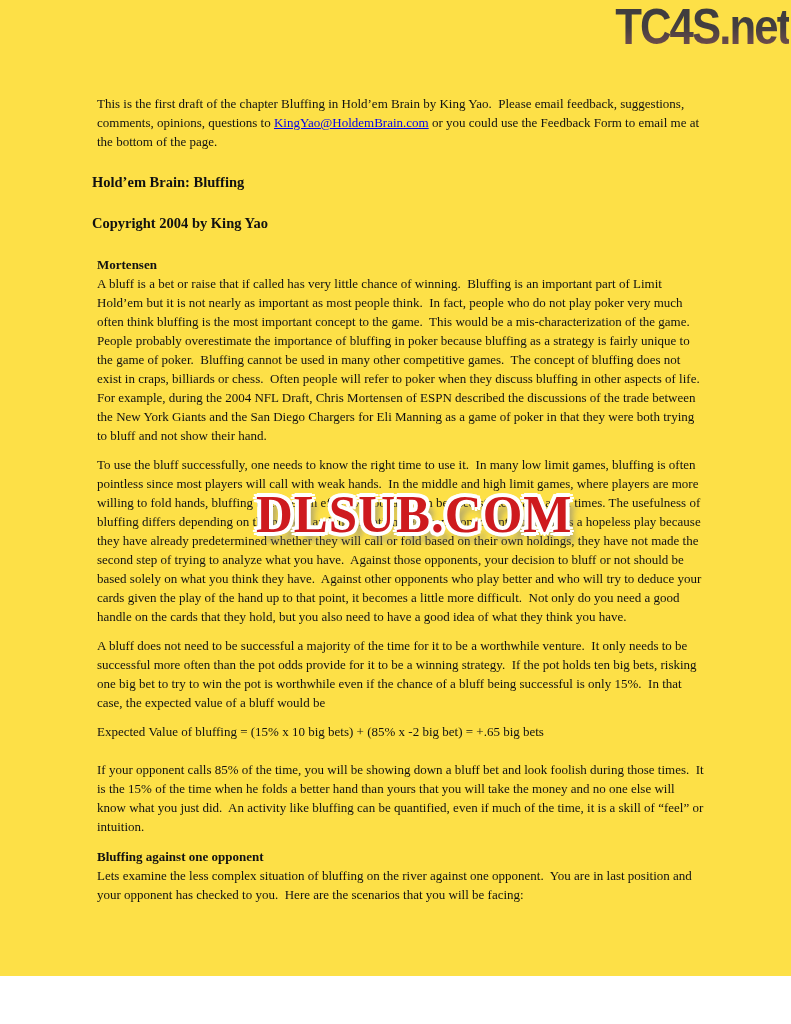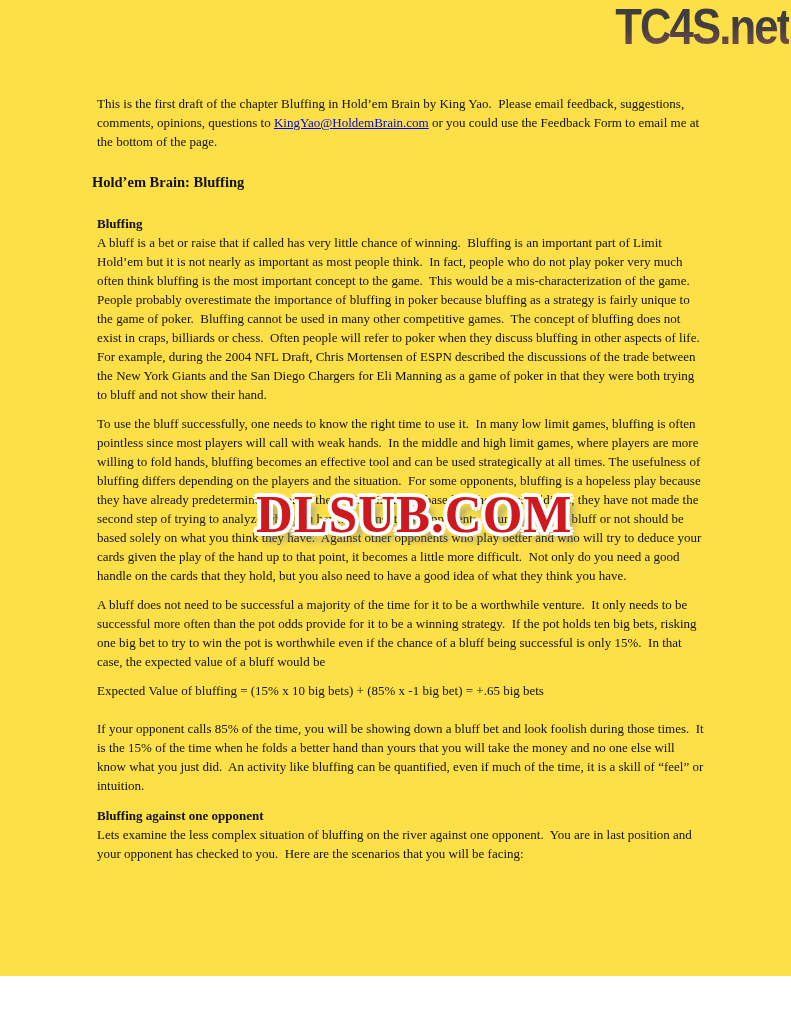--- a/index.html
+++ b/index.html
@@ -98,31 +98,32 @@
 <div class="page">
 
   <div class="wm-top">TC4S.net</div>
 
   <div class="content">
 
     <p class="intro"><span>This is the first draft of the chapter Bluffing in Hold’em Brain by King Yao.  Please email feedback, suggestions, comments, opinions, questions to </span><a class="email-link" href="#">KingYao@HoldemBrain.com</a><span> or you could use the Feedback Form to email me at the bottom of the page.</span></p>
 
     <div class="title-block">
       <div>Hold’em Brain: Bluffing</div>
+      <div>Copyright 2004 by King Yao</div>
     </div>
 
-    <h3>Bluffing</h3>
+    <h3>Mortensen</h3>
 
     <p>A bluff is a bet or raise that if called has very little chance of winning.  Bluffing is an important part of Limit Hold’em but it is not nearly as important as most people think.  In fact, people who do not play poker very much often think bluffing is the most important concept to the game.  This would be a mis-characterization of the game.  People probably overestimate the importance of bluffing in poker because bluffing as a strategy is fairly unique to the game of poker.  Bluffing cannot be used in many other competitive games.  The concept of bluffing does not exist in craps, billiards or chess.  Often people will refer to poker when they discuss bluffing in other aspects of life.  For example, during the 2004 NFL Draft, Chris Mortensen of ESPN described the discussions of the trade between the New York Giants and the San Diego Chargers for Eli Manning as a game of poker in that they were both trying to bluff and not show their hand.</p>
 
     <p>To use the bluff successfully, one needs to know the right time to use it.  In many low limit games, bluffing is often pointless since most players will call with weak hands.  In the middle and high limit games, where players are more willing to fold hands, bluffing becomes an effective tool and can be used strategically at all times. The usefulness of bluffing differs depending on the players and the situation.  For some opponents, bluffing is a hopeless play because they have already predetermined whether they will call or fold based on their own holdings, they have not made the second step of trying to analyze what you have.  Against those opponents, your decision to bluff or not should be based solely on what you think they have.  Against other opponents who play better and who will try to deduce your cards given the play of the hand up to that point, it becomes a little more difficult.  Not only do you need a good handle on the cards that they hold, but you also need to have a good idea of what they think you have.</p>
 
     <p>A bluff does not need to be successful a majority of the time for it to be a worthwhile venture.  It only needs to be successful more often than the pot odds provide for it to be a winning strategy.  If the pot holds ten big bets, risking one big bet to try to win the pot is worthwhile even if the chance of a bluff being successful is only 15%.  In that case, the expected value of a bluff would be</p>
 
-    <p class="formula">Expected Value of bluffing = (15% x 10 big bets) + (85% x -1 big bet) = +.65 big bets</p>
+    <p class="formula">Expected Value of bluffing = (15% x 10 big bets) + (85% x -2 big bet) = +.65 big bets</p>
 
     <p class="para-last-gap">If your opponent calls 85% of the time, you will be showing down a bluff bet and look foolish during those times.  It is the 15% of the time when he folds a better hand than yours that you will take the money and no one else will know what you just did.  An activity like bluffing can be quantified, even if much of the time, it is a skill of “feel” or intuition.</p>
 
     <h3>Bluffing against one opponent</h3>
 
     <p>Lets examine the less complex situation of bluffing on the river against one opponent.  You are in last position and your opponent has checked to you.  Here are the scenarios that you will be facing:</p>
 
   </div>
 
   <div class="wm-mid">DLSUB.COM</div>

